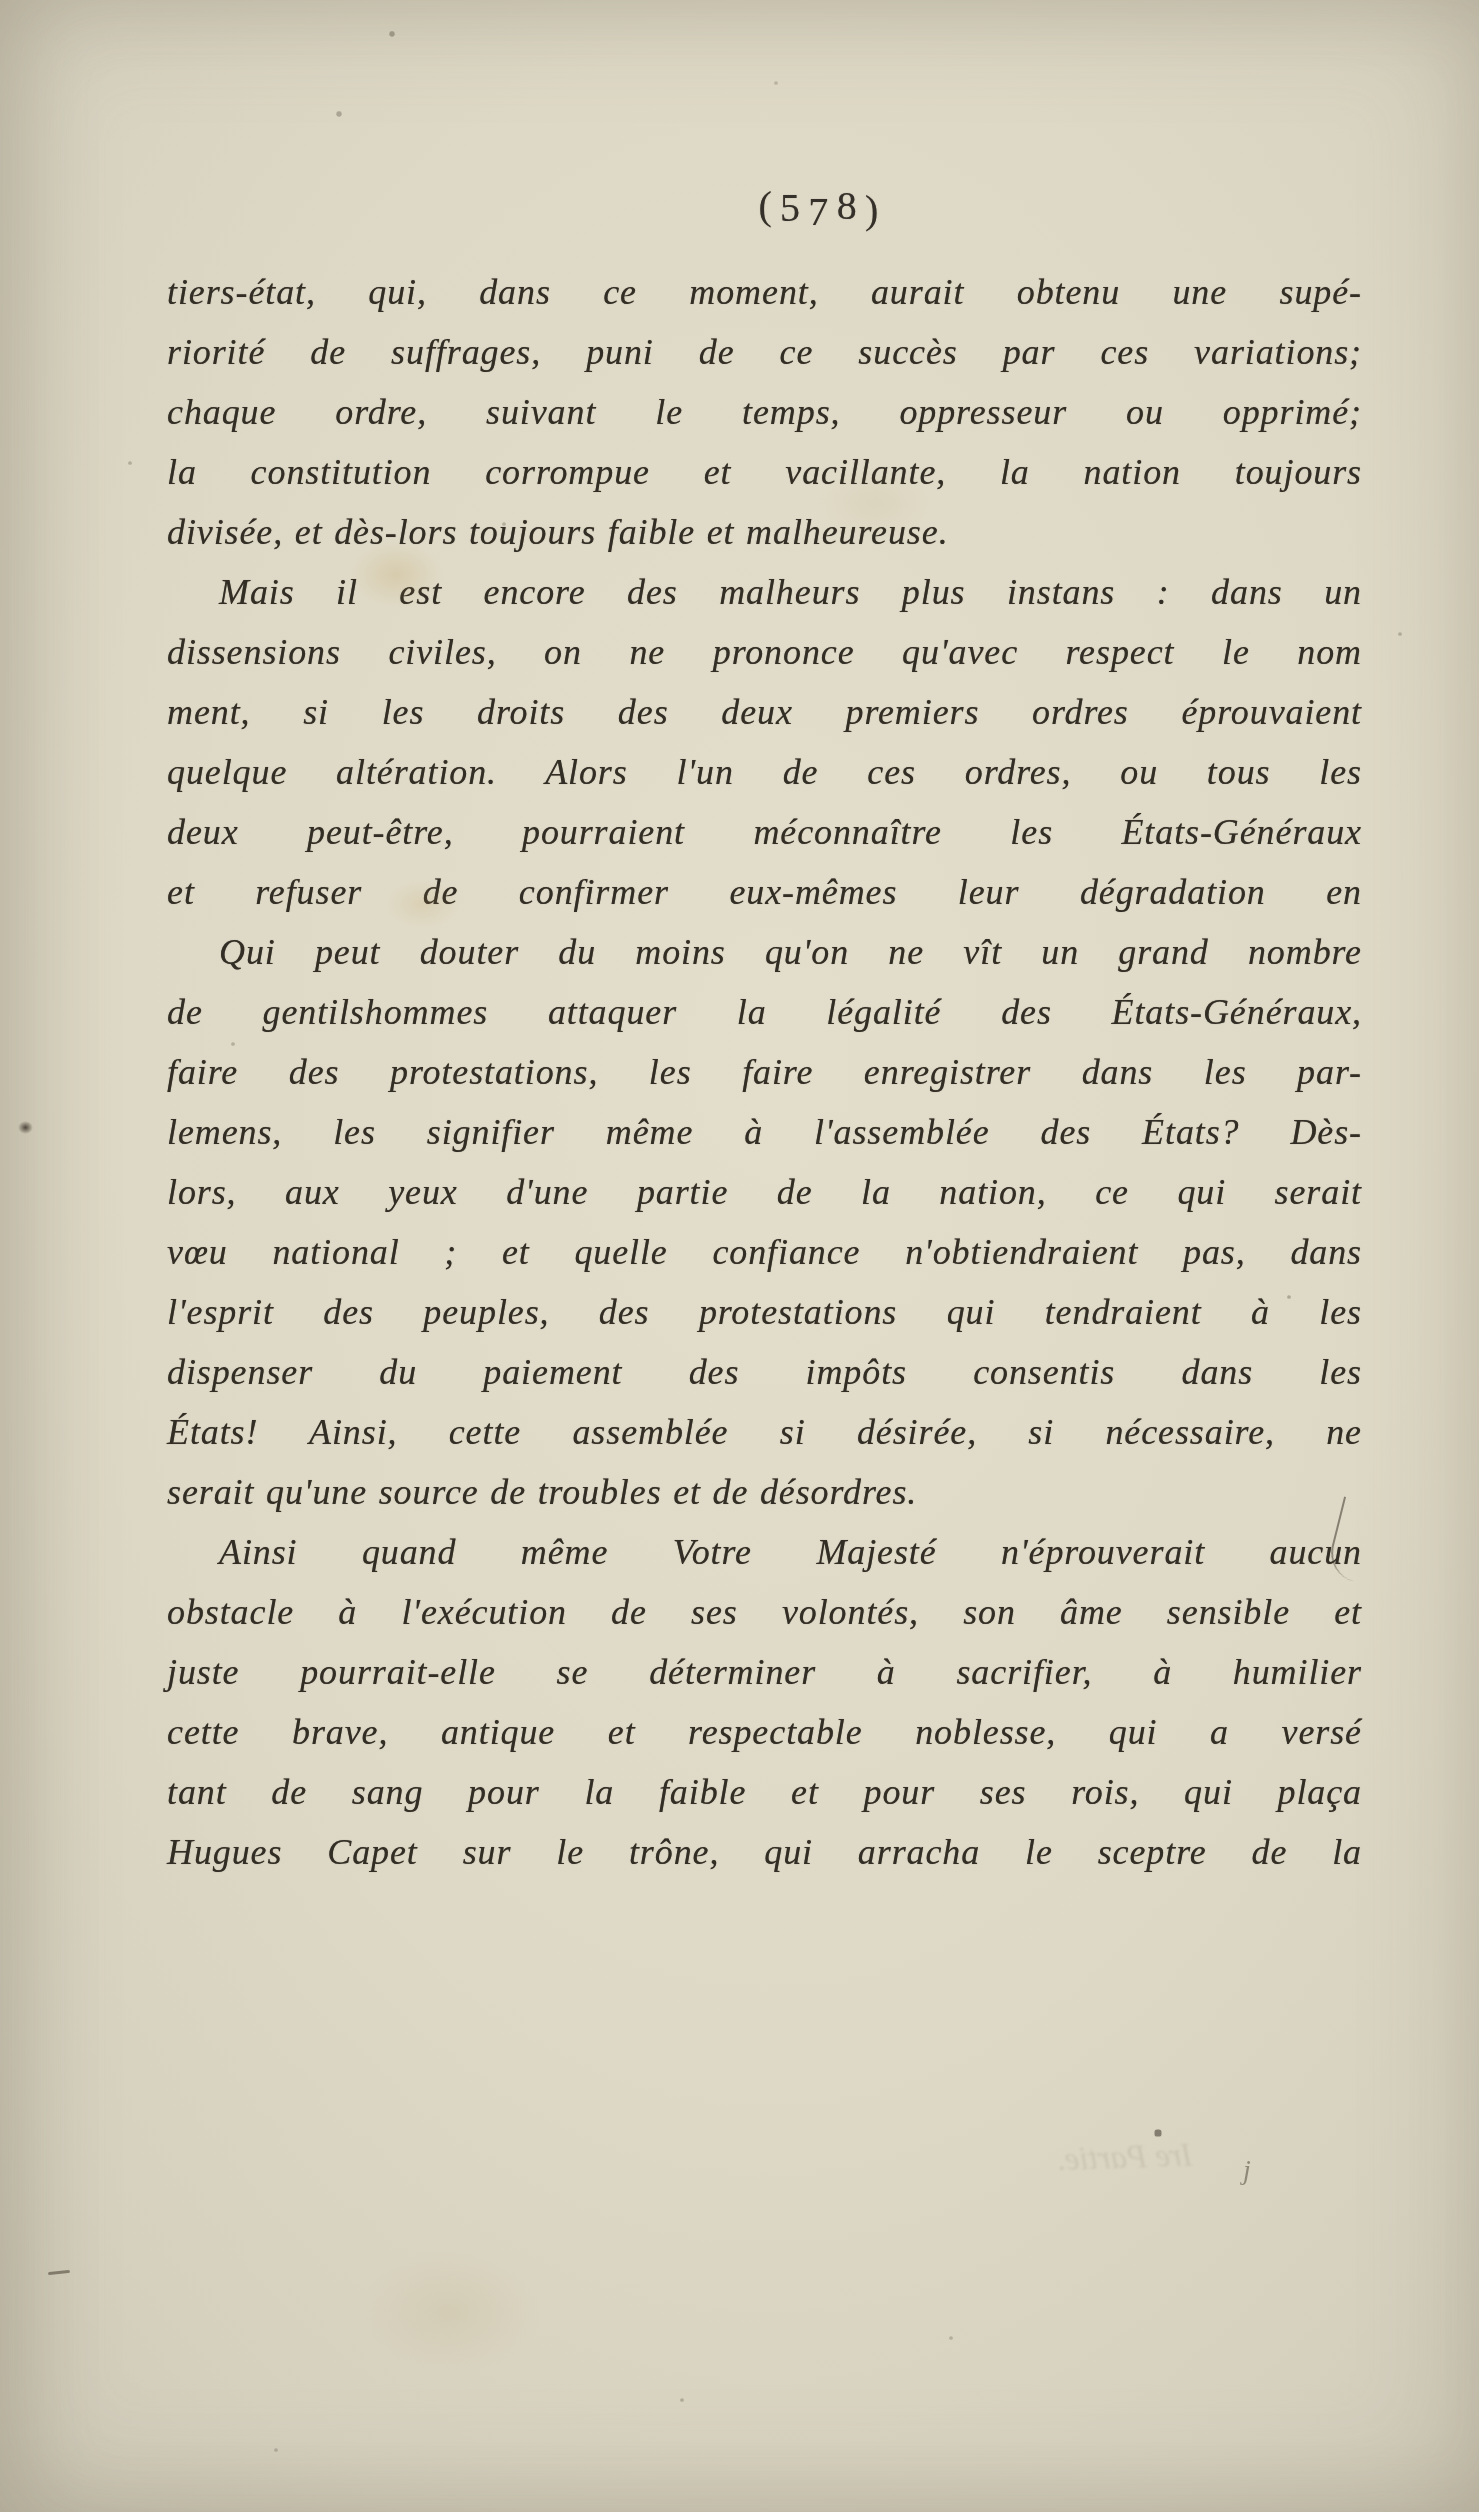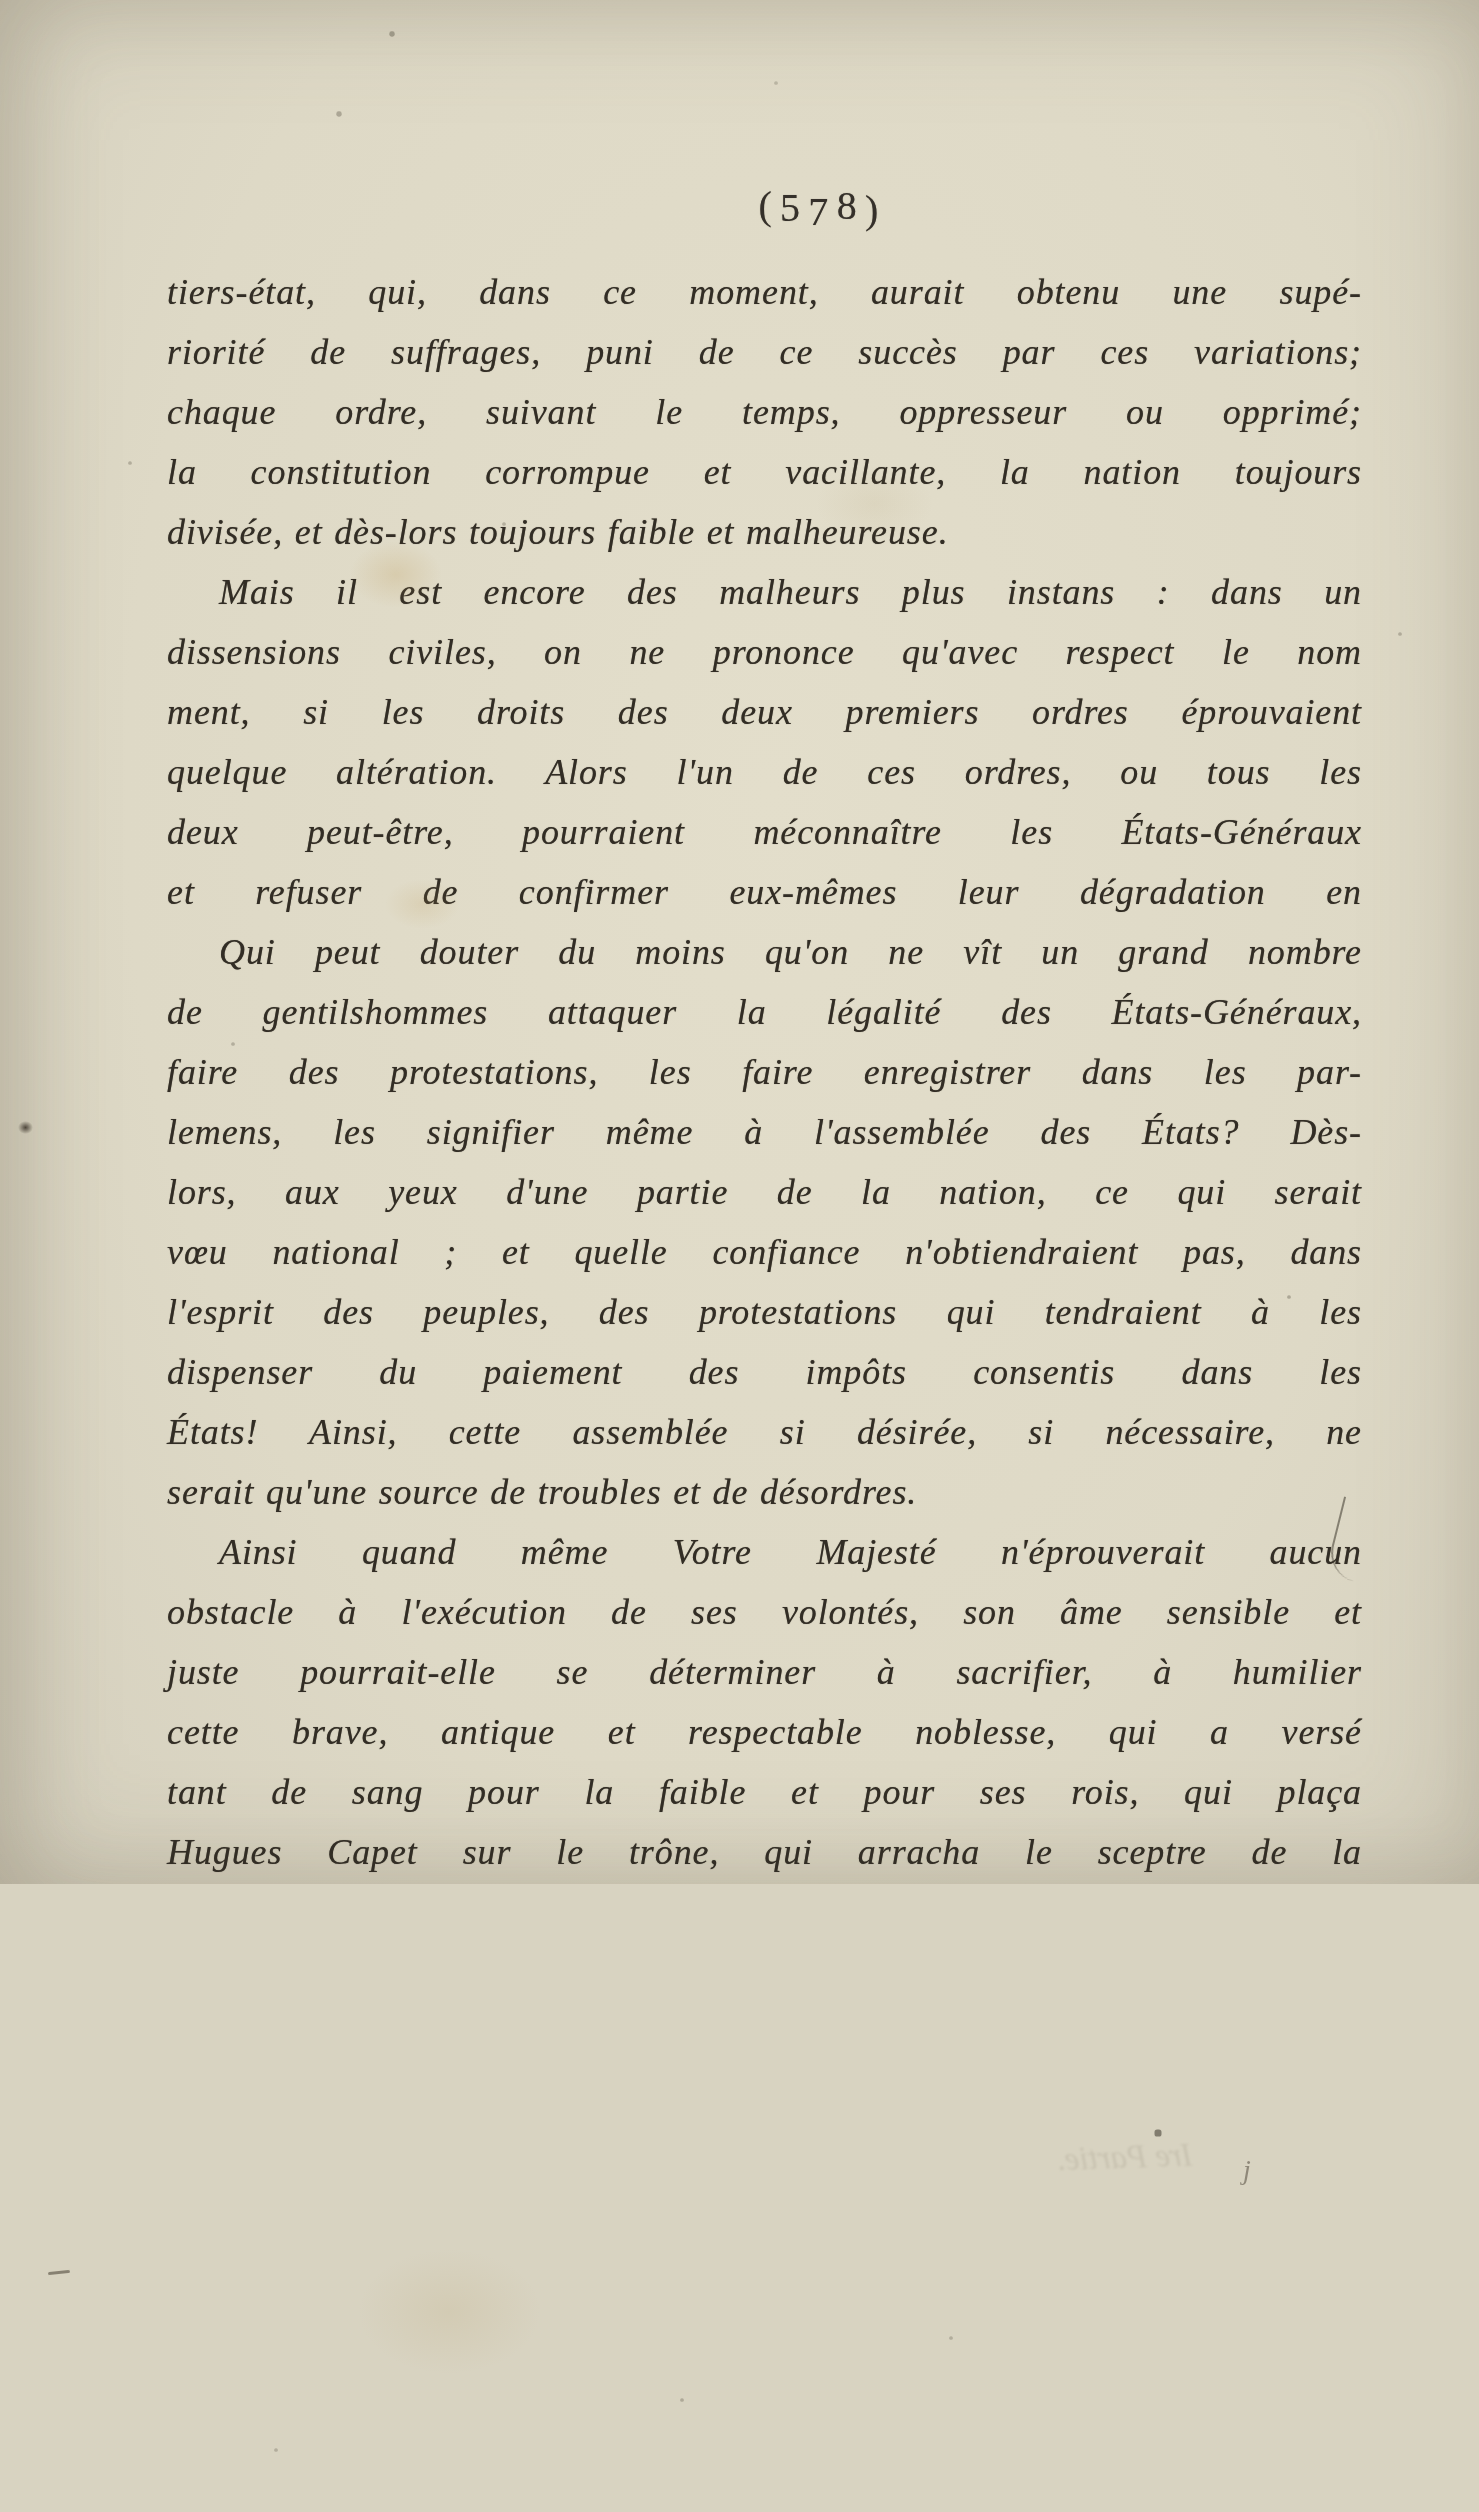--- a/index.html
+++ b/index.html
@@ -4,21 +4,21 @@
 <style>
   html,body{margin:0;padding:0;}
   body{
     width:1479px;height:2512px;
     font-family:"Liberation Serif", serif;
     background:#d8d3c1;
     overflow:hidden;
   }
   .page{
     position:relative;
-    width:1479px;height:1884px;
+    width:1479px;height:2512px;
     background:
       radial-gradient(ellipse 1166px 1833px at 52% 42%, #e3decb 0%, #ded9c6 55%, #d6d1bf 85%, #cfcab8 100%);
     box-shadow: inset 0 0 117px rgba(110,100,80,.28), inset 33px 0 75px rgba(110,100,80,.12);
   }
   
   .pagenum{
     position:absolute; left:225px; top:182px; width:1195px;
     text-align:center;
     font-size:40px; letter-spacing:8.3px;
     color:#35302a;

